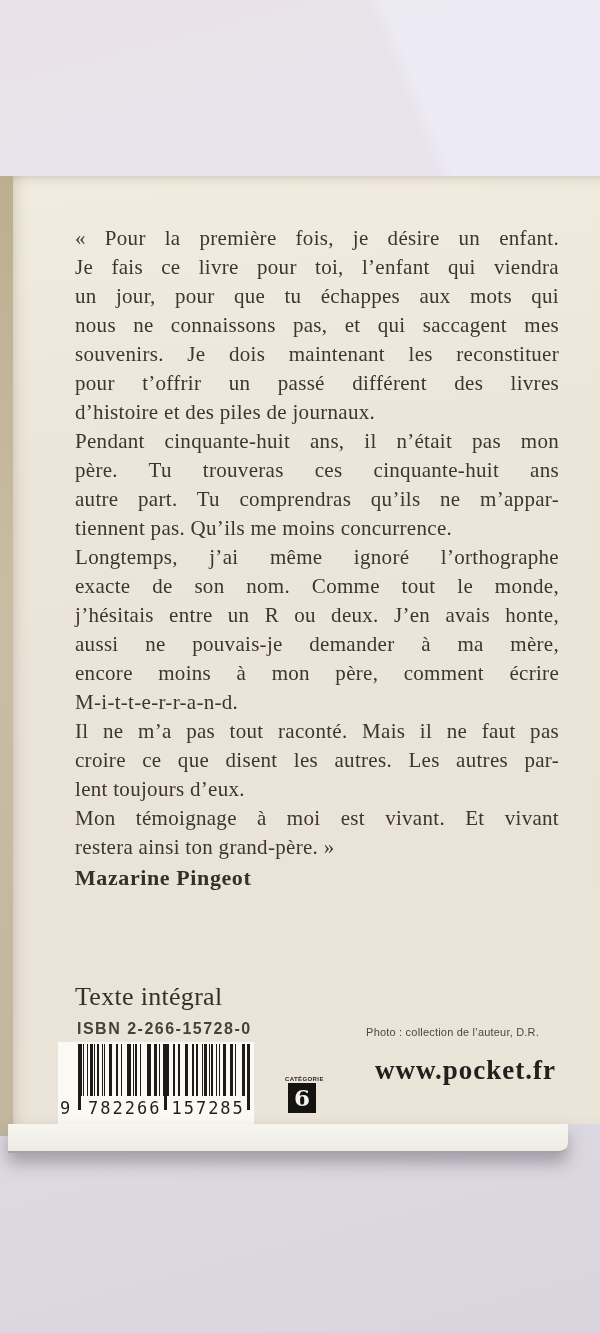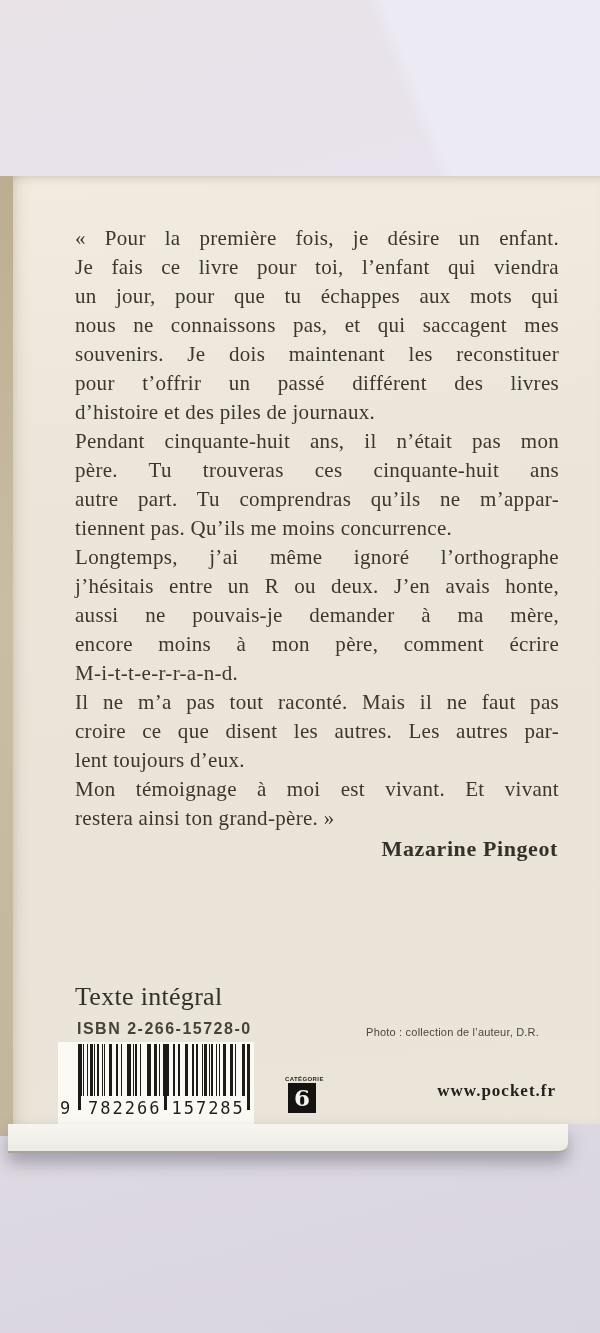--- a/index.html
+++ b/index.html
@@ -28,21 +28,21 @@
     box-shadow:0 10px 16px rgba(108,103,118,.5);
   }
 
   .quote{
     position:absolute;left:62px;top:48px;width:484px;
     font-size:21px;line-height:29px;letter-spacing:.3px;color:#3d362f;
   }
   .qline{white-space:nowrap;text-align:justify;text-align-last:justify;}
   .qend{text-align-last:left;}
   .author{
-    margin-top:1px;text-align:right;font-weight:bold;font-size:22px;
+    margin-top:1px;font-weight:bold;font-size:22px;
     letter-spacing:.6px;color:#35302a;padding-right:1px;
   }
 
   .texte-integral{
     position:absolute;left:62px;top:806px;font-size:26px;color:#332f29;letter-spacing:.3px;
   }
   .isbn{
     position:absolute;left:64px;top:844px;
     font-family:"Liberation Sans","DejaVu Sans",sans-serif;font-weight:bold;
     font-size:16px;letter-spacing:1.5px;color:#474239;
@@ -79,22 +79,22 @@
     font-family:"DejaVu Serif","Liberation Serif",serif;font-weight:bold;font-size:23px;
     line-height:30px;text-align:center;
   }
 
   .photo-credit{
     position:absolute;right:61px;top:850px;
     font-family:"Liberation Sans","DejaVu Sans",sans-serif;font-weight:normal;
     font-size:11px;color:#4c463e;letter-spacing:.2px;
   }
   .website{
-    position:absolute;right:44px;top:905px;
-    font-weight:bold;font-size:17px;letter-spacing:1px;color:#23211d;
+    position:absolute;right:44px;top:879px;
+    font-weight:bold;font-size:27px;letter-spacing:1px;color:#23211d;
   }
 </style>
 </head>
 <body>
 
 <div class="bg-wedge"></div>
 <div class="spine-edge"></div>
 
 <div class="book">
 
@@ -104,20 +104,21 @@
     <div class="qline">un jour, pour que tu échappes aux mots qui</div>
     <div class="qline">nous ne connaissons pas, et qui saccagent mes</div>
     <div class="qline">souvenirs. Je dois maintenant les reconstituer</div>
     <div class="qline">pour t’offrir un passé différent des livres</div>
     <div class="qline qend">d’histoire et des piles de journaux.</div>
     <div class="qline">Pendant cinquante-huit ans, il n’était pas mon</div>
     <div class="qline">père. Tu trouveras ces cinquante-huit ans</div>
     <div class="qline">autre part. Tu comprendras qu’ils ne m’appar-</div>
     <div class="qline qend">tiennent pas. Qu’ils me moins concurrence.</div>
     <div class="qline">Longtemps, j’ai même ignoré l’orthographe</div>
+    <div class="qline">exacte de son nom. Comme tout le monde,</div>
     <div class="qline">j’hésitais entre un R ou deux. J’en avais honte,</div>
     <div class="qline">aussi ne pouvais-je demander à ma mère,</div>
     <div class="qline">encore moins à mon père, comment écrire</div>
     <div class="qline qend">M-i-t-t-e-r-r-a-n-d.</div>
     <div class="qline">Il ne m’a pas tout raconté. Mais il ne faut pas</div>
     <div class="qline">croire ce que disent les autres. Les autres par-</div>
     <div class="qline qend">lent toujours d’eux.</div>
     <div class="qline">Mon témoignage à moi est vivant. Et vivant</div>
     <div class="qline qend">restera ainsi ton grand-père. »</div>
     <div class="author">Mazarine Pingeot</div>

